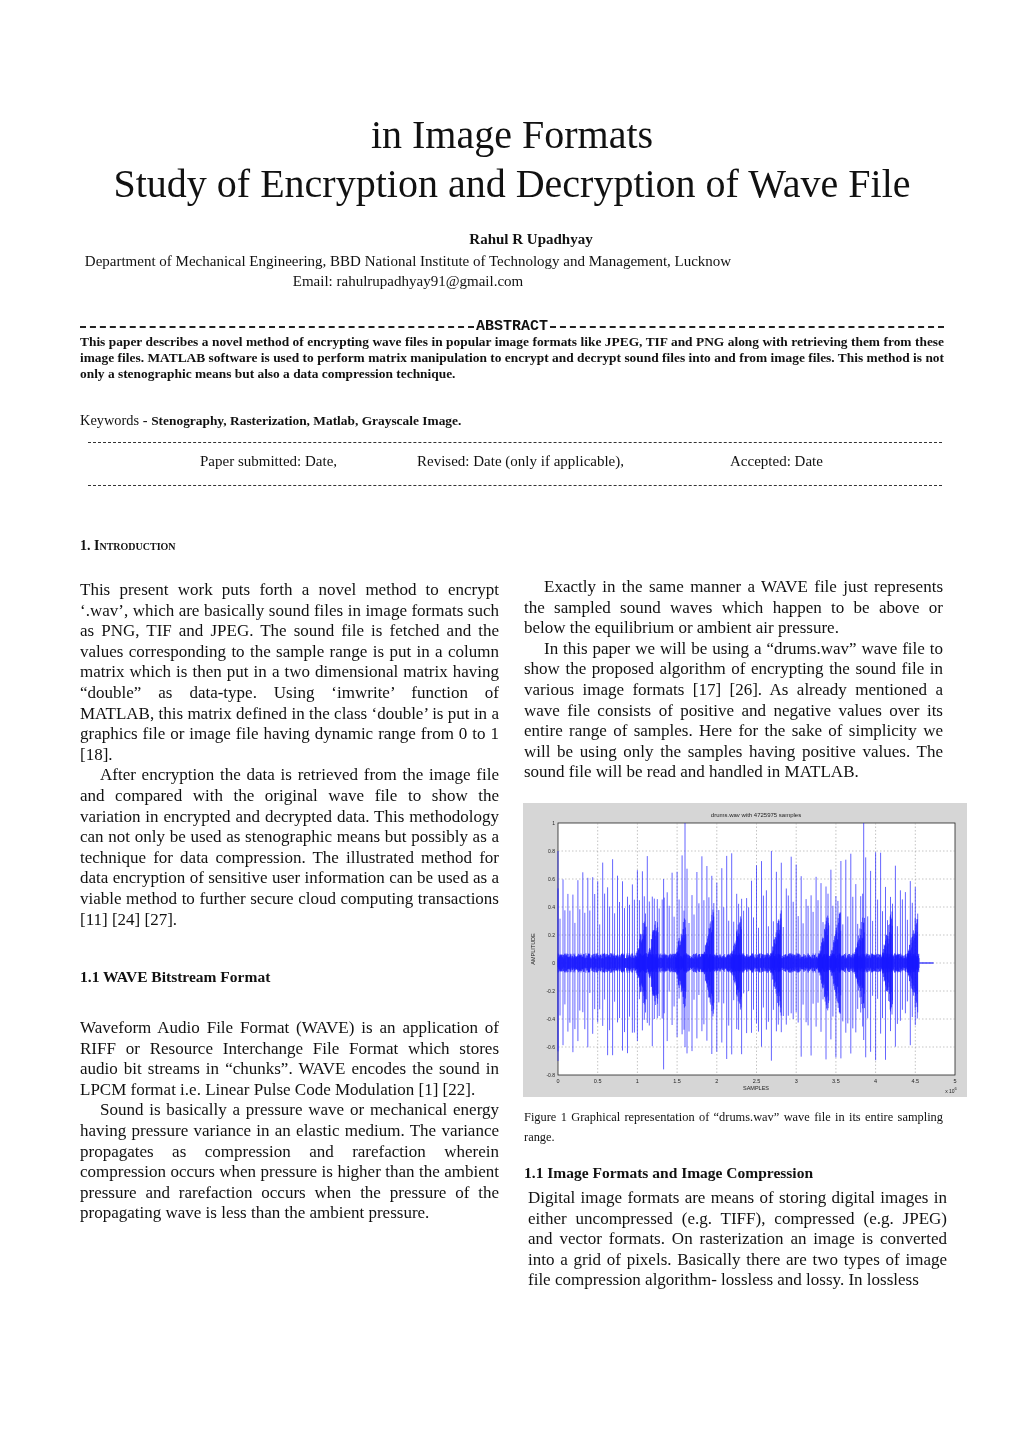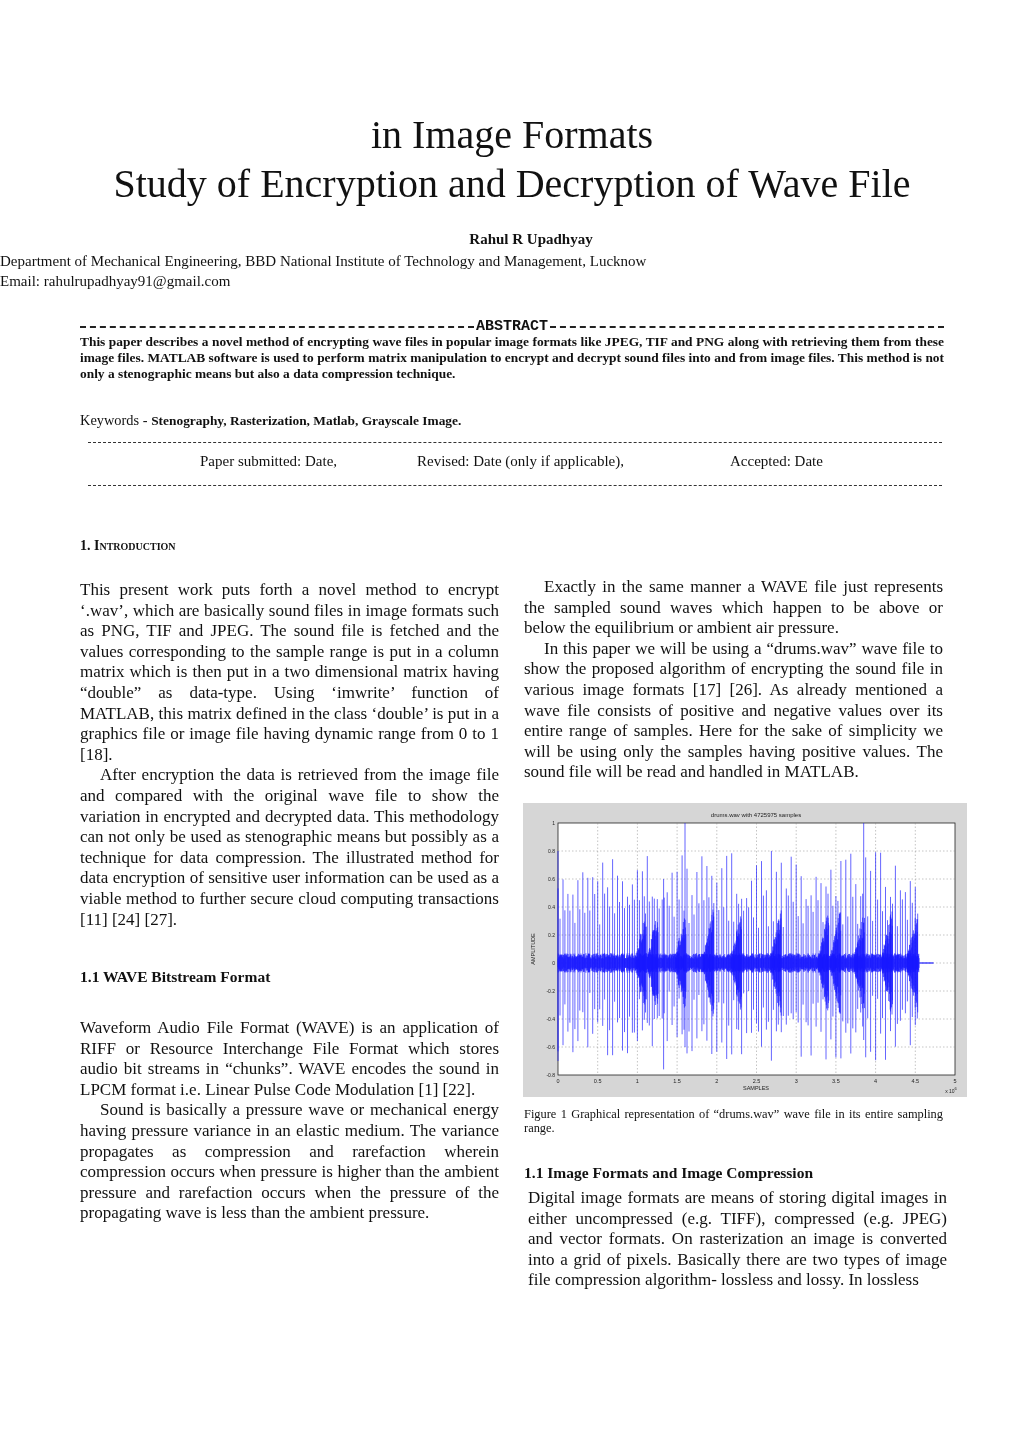--- a/index.html
+++ b/index.html
@@ -1,21 +1,21 @@
 <!DOCTYPE html>
 <html><head>
 <meta charset="utf-8">
 <style>
   * { box-sizing: border-box; margin: 0; padding: 0; }
   html, body { width: 1024px; height: 1448px; background: #ffffff; }
   body { position: relative; font-family: "Liberation Serif", "DejaVu Serif", serif; color: #111; overflow: hidden; }
 
   .title { position: absolute; left: 0; width: 1024px; top: 110px; text-align: center; font-size: 40px; line-height: 49px; font-weight: normal; color: #111; }
   .author { position: absolute; left: 0; width: 1024px; top: 231px; text-align: center; font-size: 15px; font-weight: bold; padding-left: 38px; }
-  .affil { position: absolute; left: 0; width: 816px; top: 251px; font-size: 15px; line-height: 20px; }
+  .affil { position: absolute; left: 0; width: 816px; top: 251px; text-align: center; font-size: 15px; line-height: 20px; }
 
   .dashline { position: absolute; left: 88px; width: 854px; height: 0; border-top: 1px dashed #333; }
   .abstract-head { position: absolute; left: 80px; width: 864px; top: 316px; height: 20px; display: flex; align-items: center; font-family: Liberation Mono, monospace; }
   .abstract-head .dash { flex: 1; border-top: 2px dashed #222; height: 0; margin-top: 2px; }
   .abstract-head .label { font-weight: bold; font-size: 15px; padding: 0 2px; }
 
   .abstract-text { position: absolute; left: 80px; width: 864px; top: 334px; font-size: 13.4px; line-height: 16px; font-weight: bold; text-align: justify; }
   .keywords { position: absolute; left: 80px; top: 412px; font-size: 14.4px; }
   .keywords b { font-weight: bold; font-size: 13.4px; }
 
@@ -24,21 +24,21 @@
   .sec-head { position: absolute; font-weight: bold; font-size: 14px; }
   .smallcaps { font-variant: small-caps; }
 
   .col { position: absolute; font-size: 17px; line-height: 20.6px; text-align: justify; }
   .col p { margin: 0; }
   .col p.indent { text-indent: 20px; }
 
   .chart-frame { position: absolute; left: 523px; top: 803px; width: 444px; height: 294px; background: #d6d6d6; }
   .chart-frame svg { position: absolute; left: 0; top: 0; }
 
-  .caption { position: absolute; left: 524px; top: 1107px; width: 419px; font-size: 12.4px; line-height: 14px; text-align: justify; }
+  .caption { position: absolute; left: 524px; top: 1107px; width: 419px; font-size: 12.4px; line-height: 20px; text-align: justify; }
 
   .sub-head { position: absolute; font-weight: bold; font-size: 15.5px; }
 </style>
 </head>
 <body>
 
 <div class="title">
   <div>in Image Formats</div>
   <div>Study of Encryption and Decryption of Wave File</div>
 </div>

